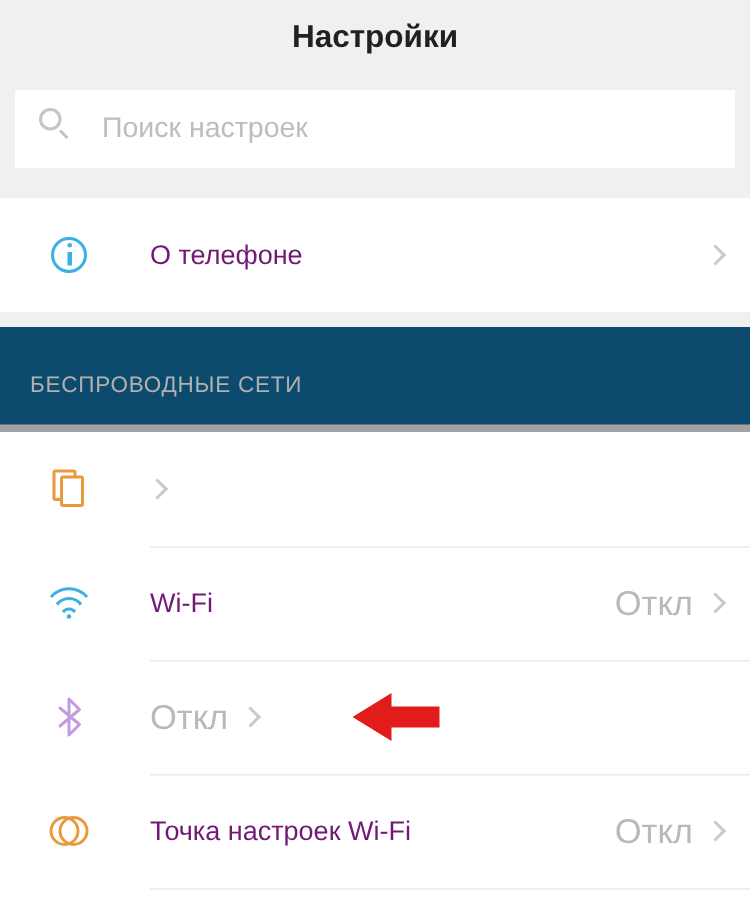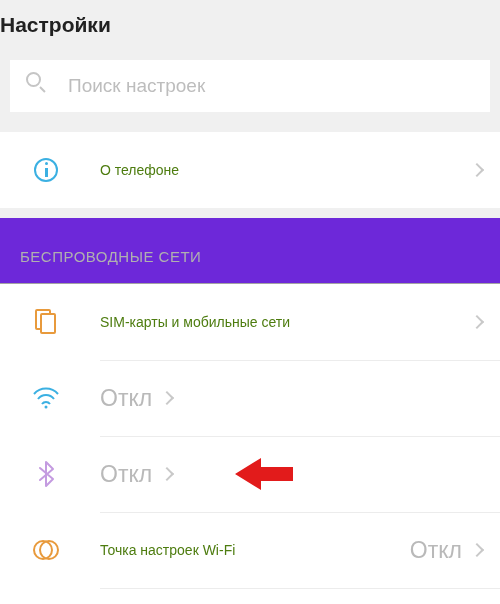--- a/index.html
+++ b/index.html
@@ -7,21 +7,21 @@
   body {
     font-family: -apple-system, "Helvetica Neue", Arial, sans-serif;
     background: #f0f0f0;
     color: #212121;
     overflow: hidden;
   }
   .header {
     height: 50px;
     display: flex;
     align-items: center;
-    justify-content: flex-start;
+    justify-content: center;
     background: #f0f0f0;
   }
   .header-title {
     font-size: 21px;
     font-weight: 600;
     color: #212121;
   }
   .search-wrap {
     background: #f0f0f0;
     padding: 10px;
@@ -81,41 +81,41 @@
   }
   .icon-slot {
     width: 84px;
     display: flex;
     align-items: center;
     justify-content: flex-start;
     padding-left: 16px;
   }
   .row-label {
     flex: 1;
-    font-size: 14px;
-    color: #4d7c0f;
+    font-size: 18px;
+    color: #701a75;
   }
   .row-status {
     font-size: 23px;
     color: #b9b9b9;
     margin-right: 10px;
   }
   .chevron {
     width: 10px; height: 10px;
     border-top: 2px solid #c9c9c9;
     border-right: 2px solid #c9c9c9;
     transform: rotate(45deg);
   }
   .section-header {
     padding: 30px 20px 18px 20px;
     font-size: 15px;
     letter-spacing: 0.5px;
     color: #b0b0b0;
-    background: #6d28d9;
-    border-bottom: 1px solid #a3a3a3;
+    background: #0c4a6e;
+    border-bottom: 5px solid #a3a3a3;
   }
   .section {
     background: #ffffff;
   }
 
   
   .icon {
     width: 28px; height: 28px;
     display: flex; align-items: center; justify-content: center;
     position: relative;
@@ -195,35 +195,35 @@
   <div class="section-header">БЕСПРОВОДНЫЕ СЕТИ</div>
   <div class="section">
 
     <div class="row">
       <div class="icon-slot">
         <span class="icon sim-icon">
           <span class="c1"></span>
             <span class="c2"></span>
         </span>
       </div>
-      <div class="row-label">SIM-карты и мобильные сети</div>
       <span class="chevron"></span>
     </div>
 
     <div class="row">
       <div class="icon-slot">
         <span class="icon wifi-icon">
           <svg viewBox="0 0 26 22">
             <path d="M1 7 A16 16 0 0 1 25 7" fill="none" stroke="#3bb0e2" stroke-width="2"></path>
             <path d="M5 12 A10 10 0 0 1 21 12" fill="none" stroke="#3bb0e2" stroke-width="2"></path>
             <path d="M9 17 A5 5 0 0 1 17 17" fill="none" stroke="#3bb0e2" stroke-width="2"></path>
             <circle cx="13" cy="20" r="1.5" fill="#3bb0e2"></circle>
           </svg>
         </span>
       </div>
+      <div class="row-label">Wi-Fi</div>
       <div class="row-status">Откл</div>
       <span class="chevron"></span>
     </div>
 
     <div class="row">
       <div class="icon-slot">
         <span class="icon bt-icon">
           <svg viewBox="0 0 18 28">
             <path d="M9 2 L9 26 L16 19 L3 8 M9 2 L16 9 L3 20" fill="none" stroke="#c49be0" stroke-width="2" stroke-linejoin="round" stroke-linecap="round"></path>
           </svg>

